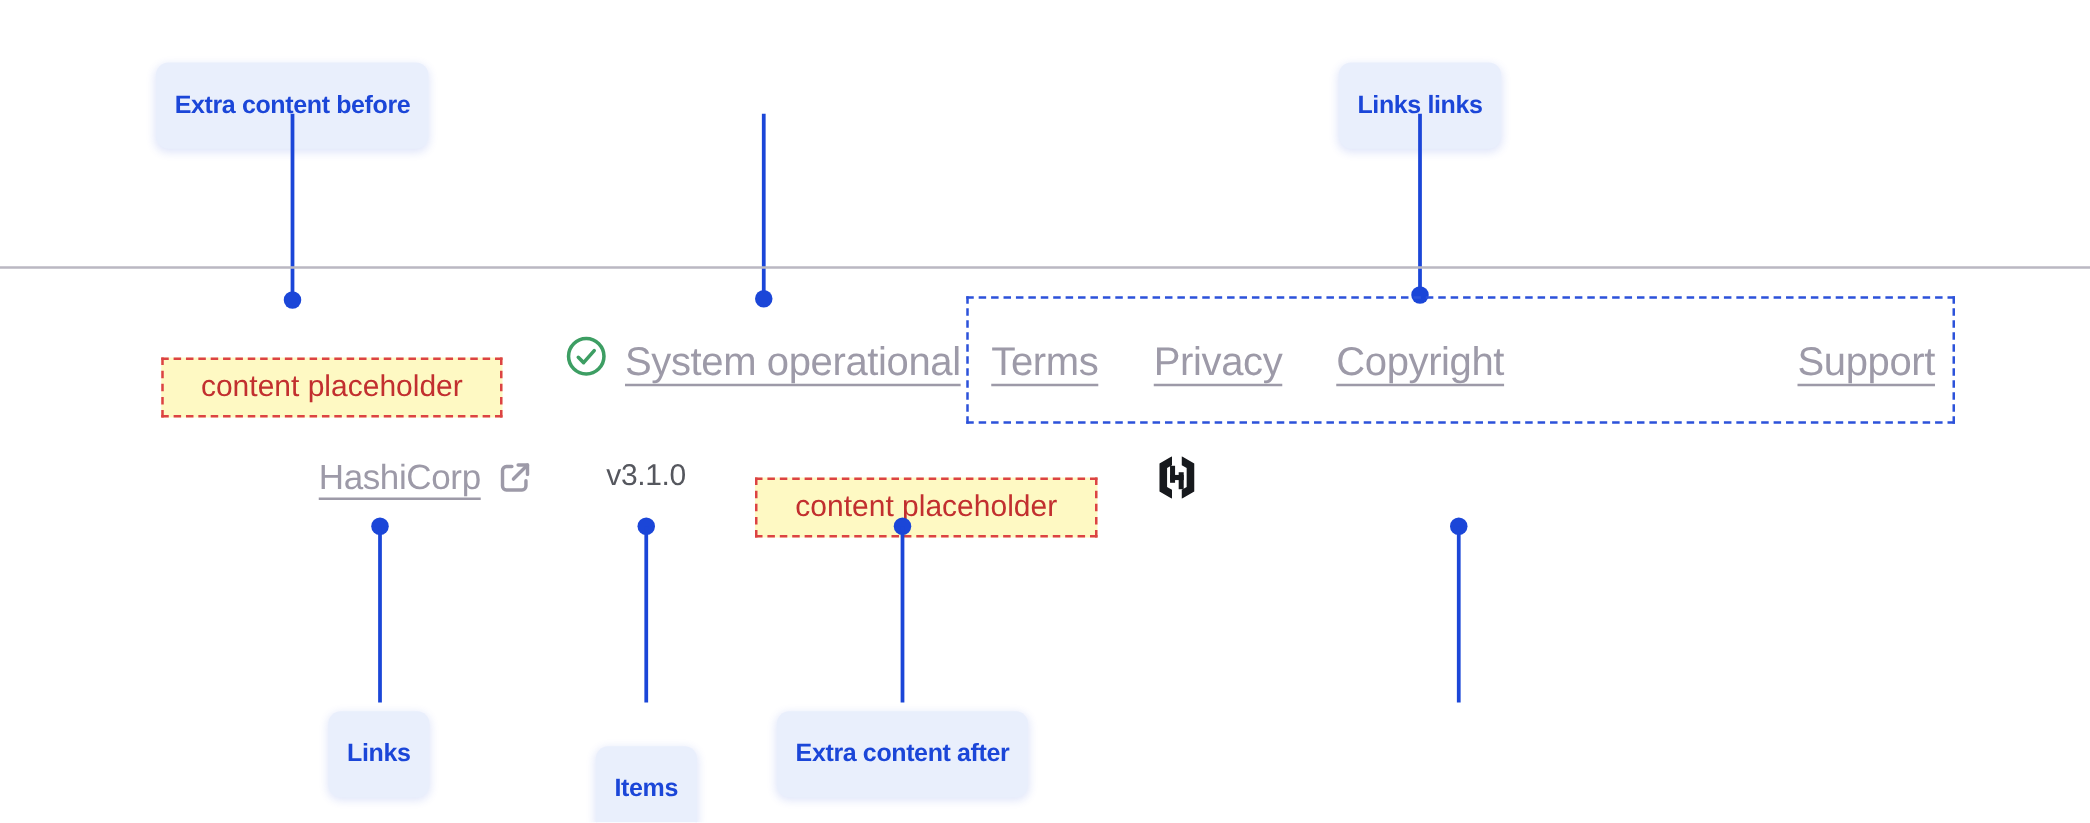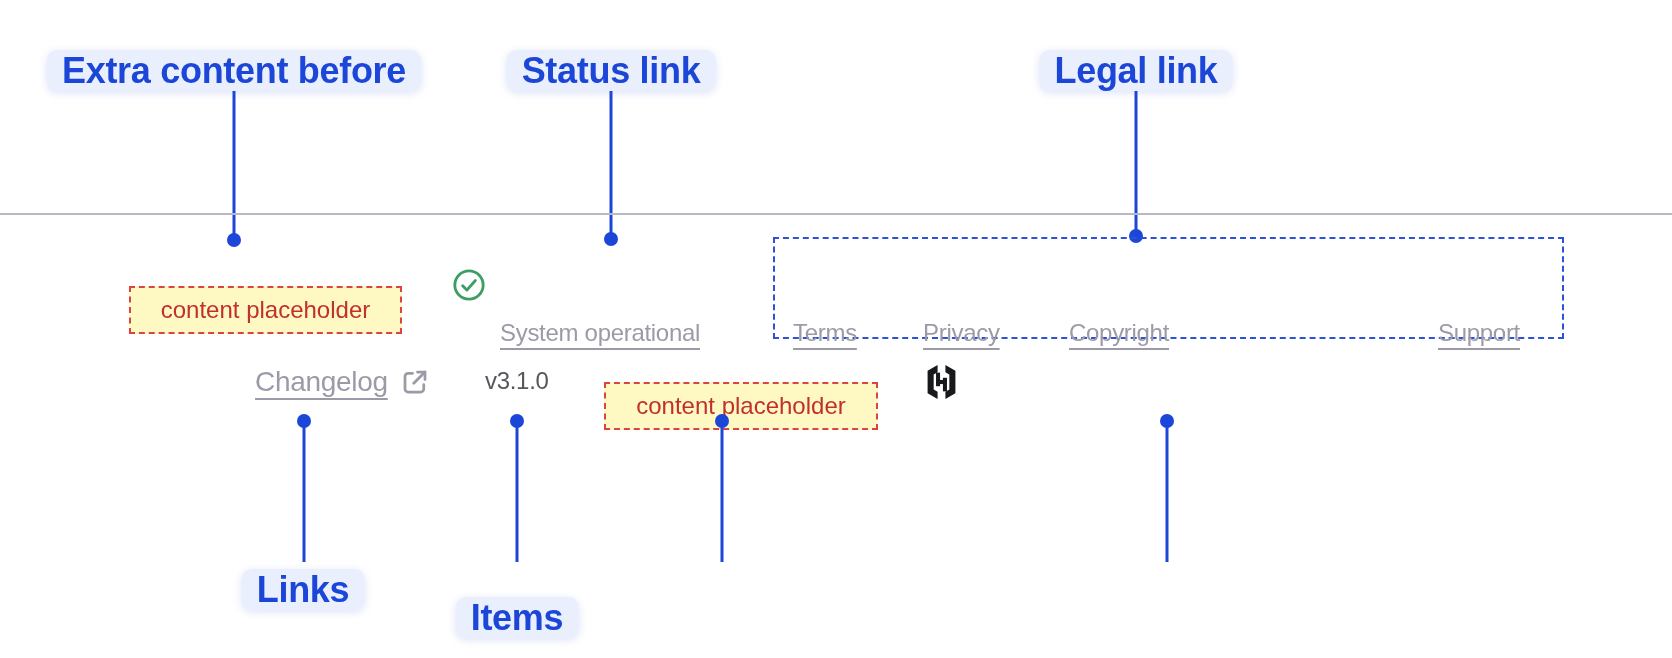--- a/index.html
+++ b/index.html
@@ -3,60 +3,58 @@
 <meta charset="utf-8">
 <style>
   html,body{margin:0;padding:0;background:#ffffff;}
   .stage{
     position:relative;width:1672px;height:658px;background:#ffffff;
     font-family:"Liberation Sans",sans-serif;overflow:hidden;
   }
   
   .pill{
     position:absolute;transform:translateX(-50%);
-    height:41px;line-height:41px;padding:0 15px;border-radius:10px;
-    background:#e9effc;color:#1b46d8;font-size:36px;font-weight:600;
+    height:41px;line-height:41px;padding:14px 15px;border-radius:10px;
+    background:#e9effc;color:#1b46d8;font-size:20px;font-weight:600;
     letter-spacing:-0.3px;white-space:nowrap;
     box-shadow:0 2px 8px rgba(28,69,216,0.15);
   }
   
   .vline{position:absolute;width:3px;background:#1b46d8;transform:translateX(-50%);}
   .cdot{position:absolute;width:14px;height:14px;border-radius:50%;background:#1b46d8;transform:translate(-50%,-50%);}
   
   .divider{position:absolute;left:0;right:0;top:213px;height:2px;background:#bab8c2;}
   
   .ph{
     position:absolute;box-sizing:border-box;
     border:2px dashed #dc4343;background:#fef9c3;color:#c22f2f;
     font-family:Liberation Sans, sans-serif;font-size:24px;
     display:flex;align-items:center;justify-content:center;white-space:nowrap;margin-top:24px;
   }
   
   .flink{
-    position:absolute;color:#9d9aa8;font-size:24px;letter-spacing:-0.3px;white-space:nowrap;
+    position:absolute;color:#9d9aa8;font-size:32px;letter-spacing:-0.3px;white-space:nowrap;
     text-decoration:underline;text-decoration-thickness:2px;text-underline-offset:7px;
     cursor:pointer;
-    margin-top:48px;
   }
   .ftext{position:absolute;font-size:24px;letter-spacing:-0.3px;white-space:nowrap;}
   .legalbox{position:absolute;left:773px;top:237px;width:791px;height:102px;box-sizing:border-box;border:2px dashed #2c52da;}
   .changelog{position:absolute;left:255px;top:366px;display:flex;align-items:center;gap:12px;cursor:pointer;}
   .changelog .txt{color:#9d9aa8;font-size:28px;letter-spacing:-0.3px;text-decoration:underline;text-decoration-thickness:2px;text-underline-offset:7px;}
   .statusicon{position:absolute;left:452px;top:268px;width:34px;height:34px;}
   .logo{position:absolute;left:926px;top:365px;width:31px;height:34px;}
   svg{display:block;}
 </style>
 </head>
 <body>
 
 <div class="stage">
 
   <div class="pill" style="left:234px;top:50px;">Extra content before</div>
-  <div class="pill" style="left:611px;top:50px;">Status link</div>
-  <div class="pill" style="left:1136px;top:50px;">Legal link</div>
+  <div class="pill" style="left:1136px;top:50px;">Links links</div>
 
   <div class="vline" style="left:234px;top:91px;height:149px;"></div>
   <div class="cdot" style="left:234px;top:240px;"></div>
   <div class="vline" style="left:611px;top:91px;height:148px;"></div>
   <div class="cdot" style="left:611px;top:239px;"></div>
   <div class="vline" style="left:1136px;top:91px;height:145px;"></div>
   <div class="cdot" style="left:1136px;top:236px;"></div>
 
   <div class="divider"></div>
 
@@ -70,21 +68,21 @@
   </div>
   <a class="flink" style="left:500px;top:271px;">System operational</a>
 
   <div class="legalbox"></div>
   <a class="flink" style="left:793px;top:271px;">Terms</a>
   <a class="flink" style="left:923px;top:271px;text-align:right;">Privacy</a>
   <a class="flink" style="left:1069px;top:271px;">Copyright</a>
   <a class="flink" style="left:1438px;top:271px;">Support</a>
 
   <a class="changelog">
-    <span class="txt">Changelog</span>
+    <span class="txt">HashiCorp</span>
     <span>
       <svg viewBox="0 0 24 24" width="30" height="30" fill="none" stroke="#9d9aa8" stroke-width="2.2" stroke-linecap="round" stroke-linejoin="round">
         <path d="M10 5H6.5A2.5 2.5 0 0 0 4 7.5v10A2.5 2.5 0 0 0 6.5 20h10a2.5 2.5 0 0 0 2.5-2.5V14"></path>
         <path d="M14 4h6v6"></path>
         <path d="M20 4l-9 9"></path>
       </svg>
     </span>
   </a>
 
   <span class="ftext" style="left:485px;top:367px;color:#55575e;">v3.1.0</span>
@@ -105,14 +103,15 @@
   <div class="vline" style="left:304px;top:421px;height:141px;"></div>
   <div class="cdot" style="left:517px;top:421px;"></div>
   <div class="vline" style="left:517px;top:421px;height:141px;"></div>
   <div class="cdot" style="left:722px;top:421px;"></div>
   <div class="vline" style="left:722px;top:421px;height:141px;"></div>
   <div class="cdot" style="left:1167px;top:421px;"></div>
   <div class="vline" style="left:1167px;top:421px;height:141px;"></div>
 
   <div class="pill" style="left:303px;top:569px;">Links</div>
   <div class="pill" style="left:517px;top:569px;margin-top:28px;">Items</div>
+  <div class="pill" style="left:722px;top:569px;">Extra content after</div>
 
 </div>
 
 </body></html>

